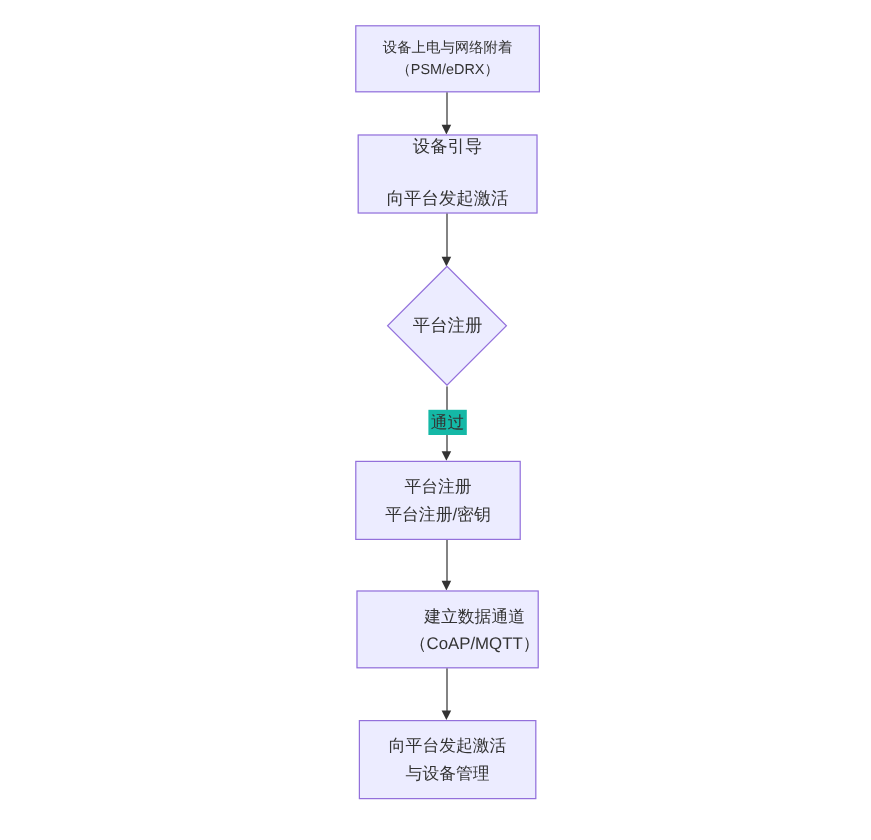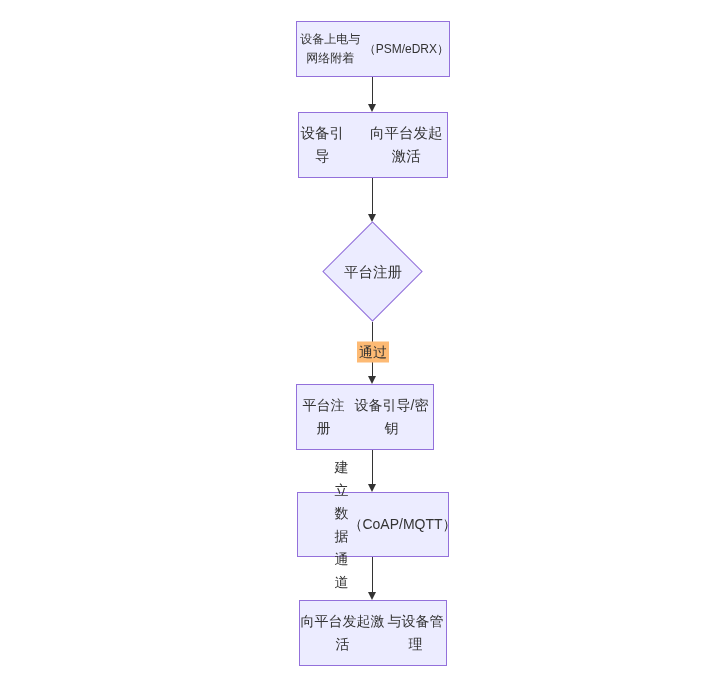--- a/index.html
+++ b/index.html
@@ -16,21 +16,21 @@
     overflow: hidden;
   }
   
   .node {
     position: absolute;
     box-sizing: border-box;
     background: #ECECFF;
     border: 1px solid #9370DB;
     color: #333333;
     display: flex;
-    flex-direction: row;
+    flex-direction: column;
     align-items: center;
     justify-content: center;
     text-align: center;
   }
   .node .line { display: block; }
   .node-a { left: 296px; top: 21px;  width: 154px; height: 56px; font-size: 12px;   line-height: 19px; }
   .node-b { left: 298px; top: 112px; width: 150px; height: 66px; font-size: 14.5px; line-height: 23px; gap: 20px; }
   .node-d { left: 296px; top: 384px; width: 138px; height: 66px; font-size: 14px;   line-height: 23px; }
   .node-e { left: 297px; top: 492px; width: 152px; height: 65px; font-size: 14px;   line-height: 23px; padding-left: 45px; }
   .node-f { left: 299px; top: 600px; width: 148px; height: 66px; font-size: 14px;   line-height: 23px; }
@@ -75,21 +75,21 @@
   }
   .arrow-1 { top: 104px; }
   .arrow-2 { top: 214px; }
   .arrow-3 { top: 376px; }
   .arrow-4 { top: 484px; }
   .arrow-5 { top: 592px; }
   .edge-label {
     position: absolute;
     left: 373px; top: 352px;
     transform: translate(-50%, -50%);
-    background: #fdba74;
+    background: #14b8a6;
     color: #333333;
     font-size: 14px;
     line-height: 17px;
     padding: 2px 2px;
     white-space: nowrap;
   }
 </style>
 </head>
 <body>
 
@@ -113,21 +113,21 @@
 
   <div class="diamond-shape"></div>
   <div class="diamond-label">平台注册</div>
 
   <div class="edge-line edge-3"></div>
   <div class="arrowhead arrow-3"></div>
   <div class="edge-label">通过</div>
 
   <div class="node node-d">
     <span class="line">平台注册</span>
-    <span class="line">设备引导/密钥</span>
+    <span class="line">平台注册/密钥</span>
   </div>
 
   <div class="edge-line edge-4"></div>
   <div class="arrowhead arrow-4"></div>
 
   <div class="node node-e">
     <span class="line">建立数据通道</span>
     <span class="line">（CoAP/MQTT）</span>
   </div>
 

